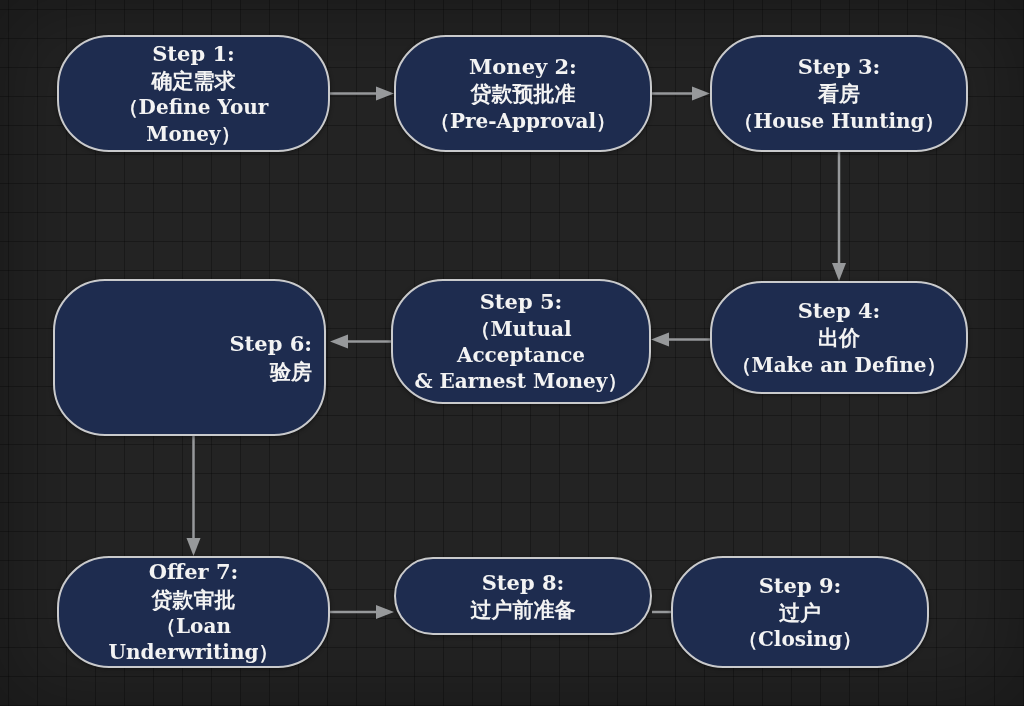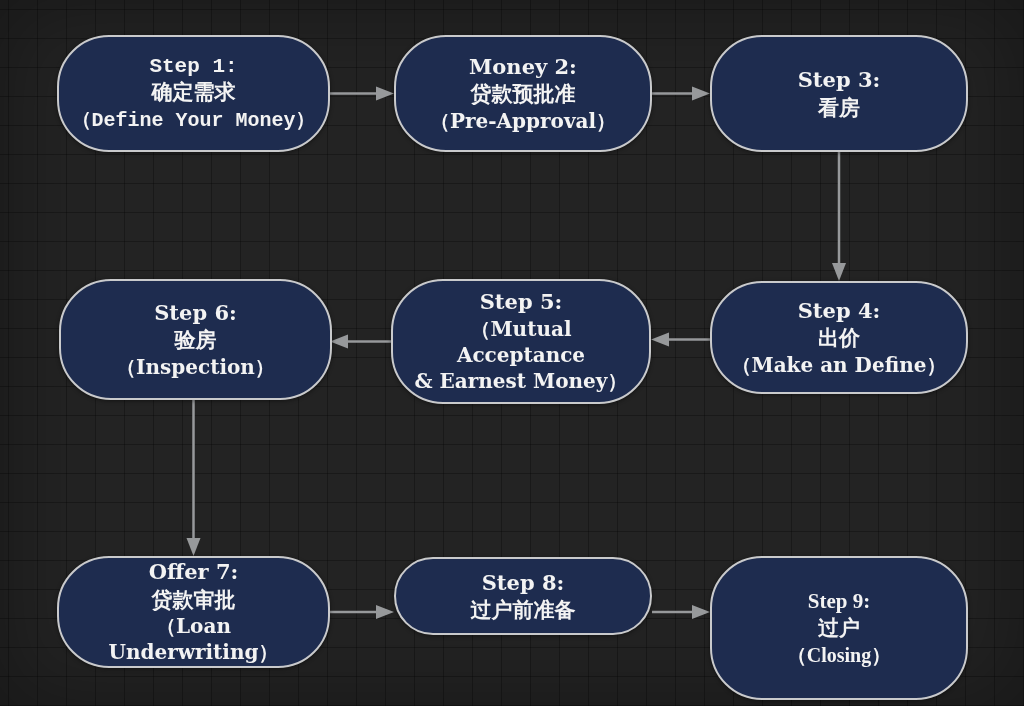--- a/index.html
+++ b/index.html
@@ -86,57 +86,57 @@
       <g>
         <line x1="330" x2="379" y1="612" y2="612" stroke="#97999b" stroke-width="2.5"></line>
         <polygon points="394,612 376,605 376,619" fill="#97999b"></polygon>
       </g>
       <g>
         <line x1="652" x2="695" y1="612" y2="612" stroke="#97999b" stroke-width="2.5"></line>
         <polygon points="710,612 692,605 692,619" fill="#97999b"></polygon>
       </g>
     </svg>
   <div id="nodes">
-      <div class="step-box" style="left: 57px; top: 35px; width: 273px; height: 117px; font-family: Liberation Mono, monospace;">
+      <div class="step-box" style="left: 57px; top: 35px; width: 273px; height: 117px;">
         <div class="step-title">Step 1:</div>
         <div class="step-zh">确定需求</div>
         <div class="step-en">（Define Your Money）</div>
       </div>
       <div class="step-box" style="left: 394px; top: 35px; width: 258px; height: 117px;">
         <div class="step-title">Money 2:</div>
         <div class="step-zh">贷款预批准</div>
         <div class="step-en">（Pre-Approval）</div>
       </div>
       <div class="step-box" style="left: 710px; top: 35px; width: 258px; height: 117px;">
         <div class="step-title">Step 3:</div>
         <div class="step-zh">看房</div>
+        <div class="step-en">（House Hunting）</div>
       </div>
       <div class="step-box" style="left: 710px; top: 281px; width: 258px; height: 113px;">
         <div class="step-title">Step 4:</div>
         <div class="step-zh">出价</div>
         <div class="step-en">（Make an Define）</div>
       </div>
       <div class="step-box" style="left: 391px; top: 279px; width: 260px; height: 125px;">
         <div class="step-title">Step 5:</div>
         <div class="step-en">（Mutual Acceptance
 &amp; Earnest Money）</div>
       </div>
-      <div class="step-box" style="left: 59px; top: 279px; width: 273px; height: 121px;">
+      <div class="step-box" style="left: 53px; top: 279px; width: 273px; height: 157px; align-items: flex-end;">
         <div class="step-title">Step 6:</div>
         <div class="step-zh">验房</div>
-        <div class="step-en">（Inspection）</div>
       </div>
       <div class="step-box" style="left: 57px; top: 556px; width: 273px; height: 112px;">
         <div class="step-title">Offer 7:</div>
         <div class="step-zh">贷款审批</div>
         <div class="step-en">（Loan Underwriting）</div>
       </div>
       <div class="step-box" style="left: 394px; top: 557px; width: 258px; height: 78px;">
         <div class="step-title">Step 8:</div>
         <div class="step-zh">过户前准备</div>
       </div>
-      <div class="step-box" style="left: 710px; top: 556px; width: 258px; height: 144px; font-family: Liberation Serif, serif;">
+      <div class="step-box" style="left: 671px; top: 556px; width: 258px; height: 112px;">
         <div class="step-title">Step 9:</div>
         <div class="step-zh">过户</div>
         <div class="step-en">（Closing）</div>
       </div>
     </div>
 </div>
 
 </body></html>

